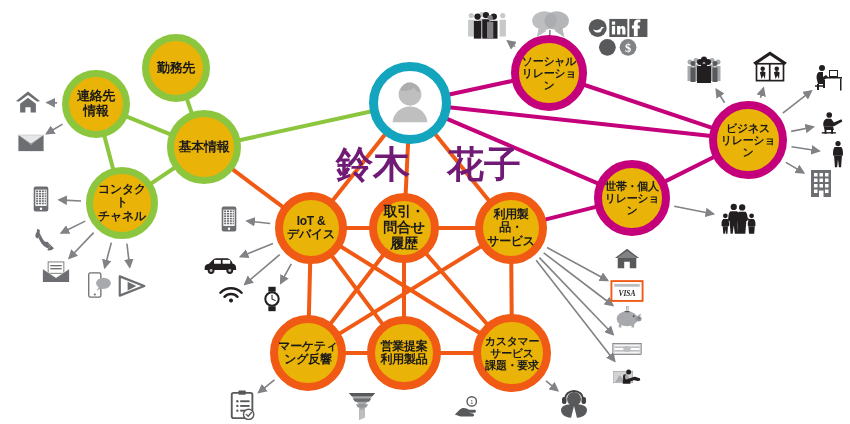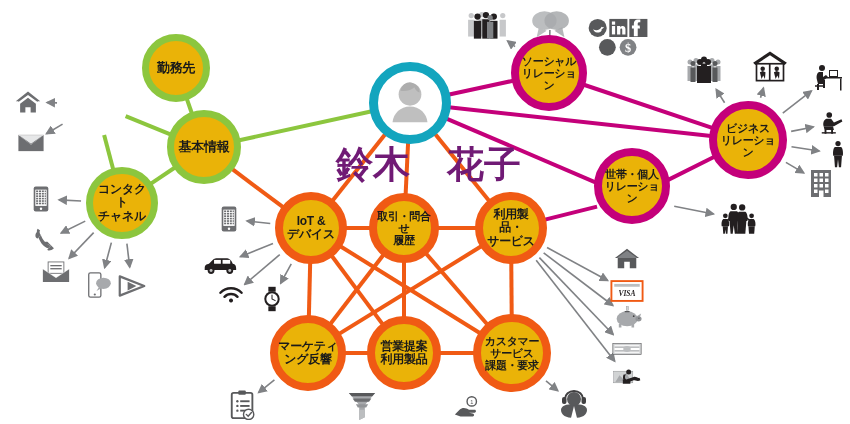--- a/index.html
+++ b/index.html
@@ -87,33 +87,37 @@
       <line x1="547.0292691473768" y1="247.56762031279948" x2="607.6672214331148" y2="280.50030129557103" stroke="#808285" stroke-width="1.6" marker-end="url(#ah)"></line>
       <line x1="543.6318980165556" y1="252.82255490148248" x2="612.8779009191571" y2="305.496864801752" stroke="#808285" stroke-width="1.6" marker-end="url(#ah)"></line>
       <line x1="539.373431983532" y1="257.5964247414428" x2="613.1593014714479" y2="334.5627196383206" stroke="#808285" stroke-width="1.6" marker-end="url(#ah)"></line>
       <line x1="536.1865942259775" y1="260.3517460316435" x2="614.713856475133" y2="361.21866047236904" stroke="#808285" stroke-width="1.6" marker-end="url(#ah)"></line>
     </svg>
 
   <div id="nodes">
       <div class="node n-green" style="left: 142px; top: 34px; height: 68px; width: 68px;">
         <span class="lbl" style="font-size: 13px;">勤務先</span>
       </div>
+      <div class="node n-green" style="left: 62px; top: 70px; height: 68px; width: 68px;">
+        <span class="lbl" style="font-size: 13px;">連絡先
+情報</span>
+      </div>
       <div class="node n-green" style="left: 167px; top: 110px; height: 74px; width: 74px;">
         <span class="lbl" style="font-size: 13px;">基本情報</span>
       </div>
       <div class="node n-green" style="left: 86px; top: 167px; height: 72px; width: 72px;">
         <span class="lbl" style="font-size: 12px;">コンタクト
 チャネル</span>
       </div>
       <div class="node n-orange" style="left: 275px; top: 192px; height: 72px; width: 72px;">
         <span class="lbl" style="font-size: 12px;">IoT &amp;
 デバイス</span>
       </div>
       <div class="node n-orange" style="left: 369px; top: 193px; height: 70px; width: 70px;">
-        <span class="lbl" style="font-size: 11px;">取引・問合せ
+        <span class="lbl" style="font-size: 14px;">取引・問合せ
 履歴</span>
       </div>
       <div class="node n-orange" style="left: 475px; top: 192px; height: 72px; width: 72px;">
         <span class="lbl" style="font-size: 12px;">利用製品・
 サービス</span>
       </div>
       <div class="node n-orange" style="left: 270px; top: 315px; height: 76px; width: 76px;">
         <span class="lbl" style="font-size: 12px;">マーケティ
 ング反響</span>
       </div>
@@ -127,21 +131,21 @@
 課題・要求</span>
       </div>
       <div class="node n-magenta" style="left: 511px; top: 35px; height: 76px; width: 76px;">
         <span class="lbl" style="font-size: 11px; font-family: Liberation Serif, serif;">ソーシャル
 リレーション</span>
       </div>
       <div class="node n-magenta" style="left: 709px; top: 101px; height: 78px; width: 78px;">
         <span class="lbl" style="font-size: 11px;">ビジネス
 リレーション</span>
       </div>
-      <div class="node n-magenta" style="left: 594px; top: 148px; height: 76px; width: 76px;">
+      <div class="node n-magenta" style="left: 594px; top: 160px; height: 76px; width: 76px;">
         <span class="lbl" style="font-size: 11px;">世帯・個人
 リレーション</span>
       </div>
     </div>
 
   <div class="node n-avatar" id="avatar-node" style="left:369px;top:62px;width:82px;height:82px;">
     <svg viewBox="0 0 64 64" width="56" height="56">
       <circle cx="32" cy="22" r="13" fill="#BFBFBF"></circle>
       <path d="M32 36c-11 0-19 8-20 18h40c-1-10-9-18-20-18z" fill="#BFBFBF"></path>
       <path d="M21 18c2-8 9-11 14-9 6 2 8 6 8 11-3-1-5-3-6-6-3 3-9 5-16 4z" fill="#ADADAD"></path>

